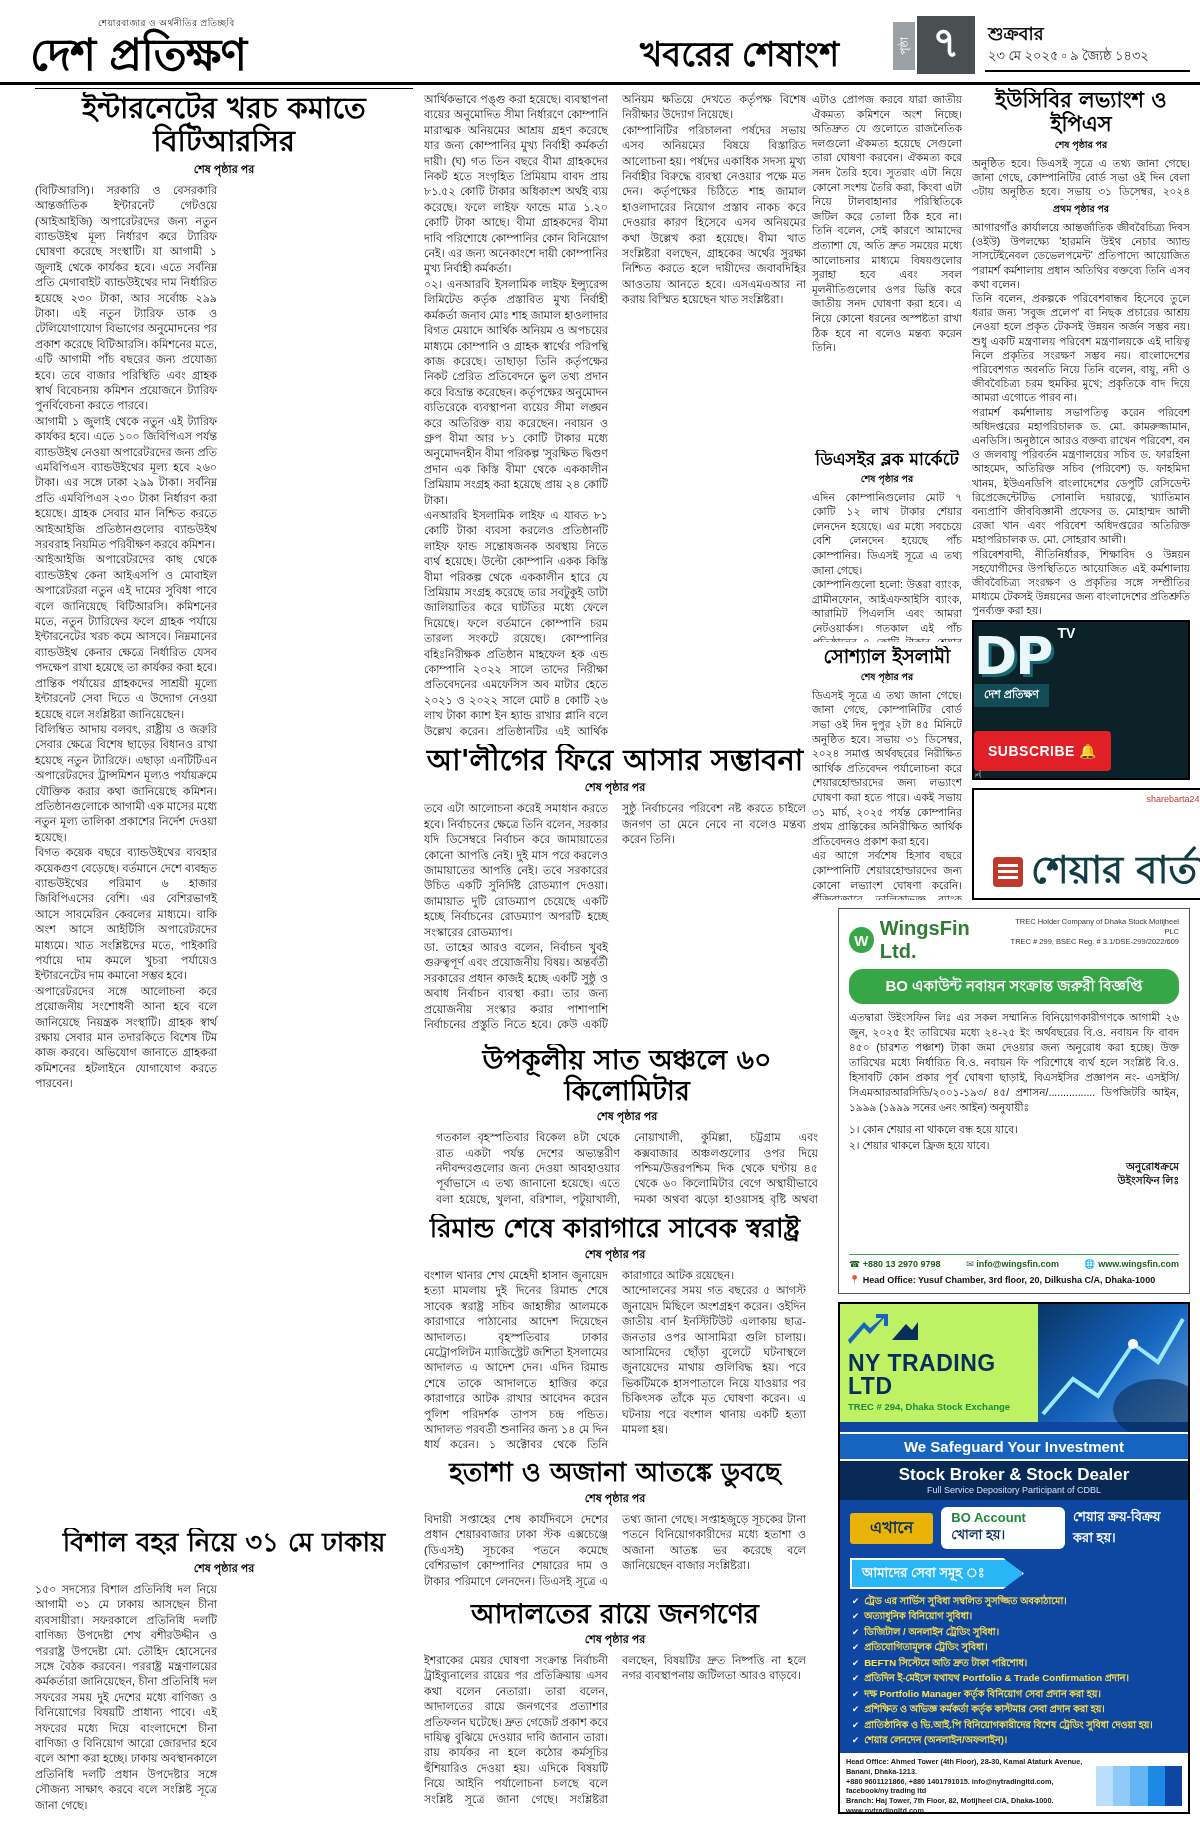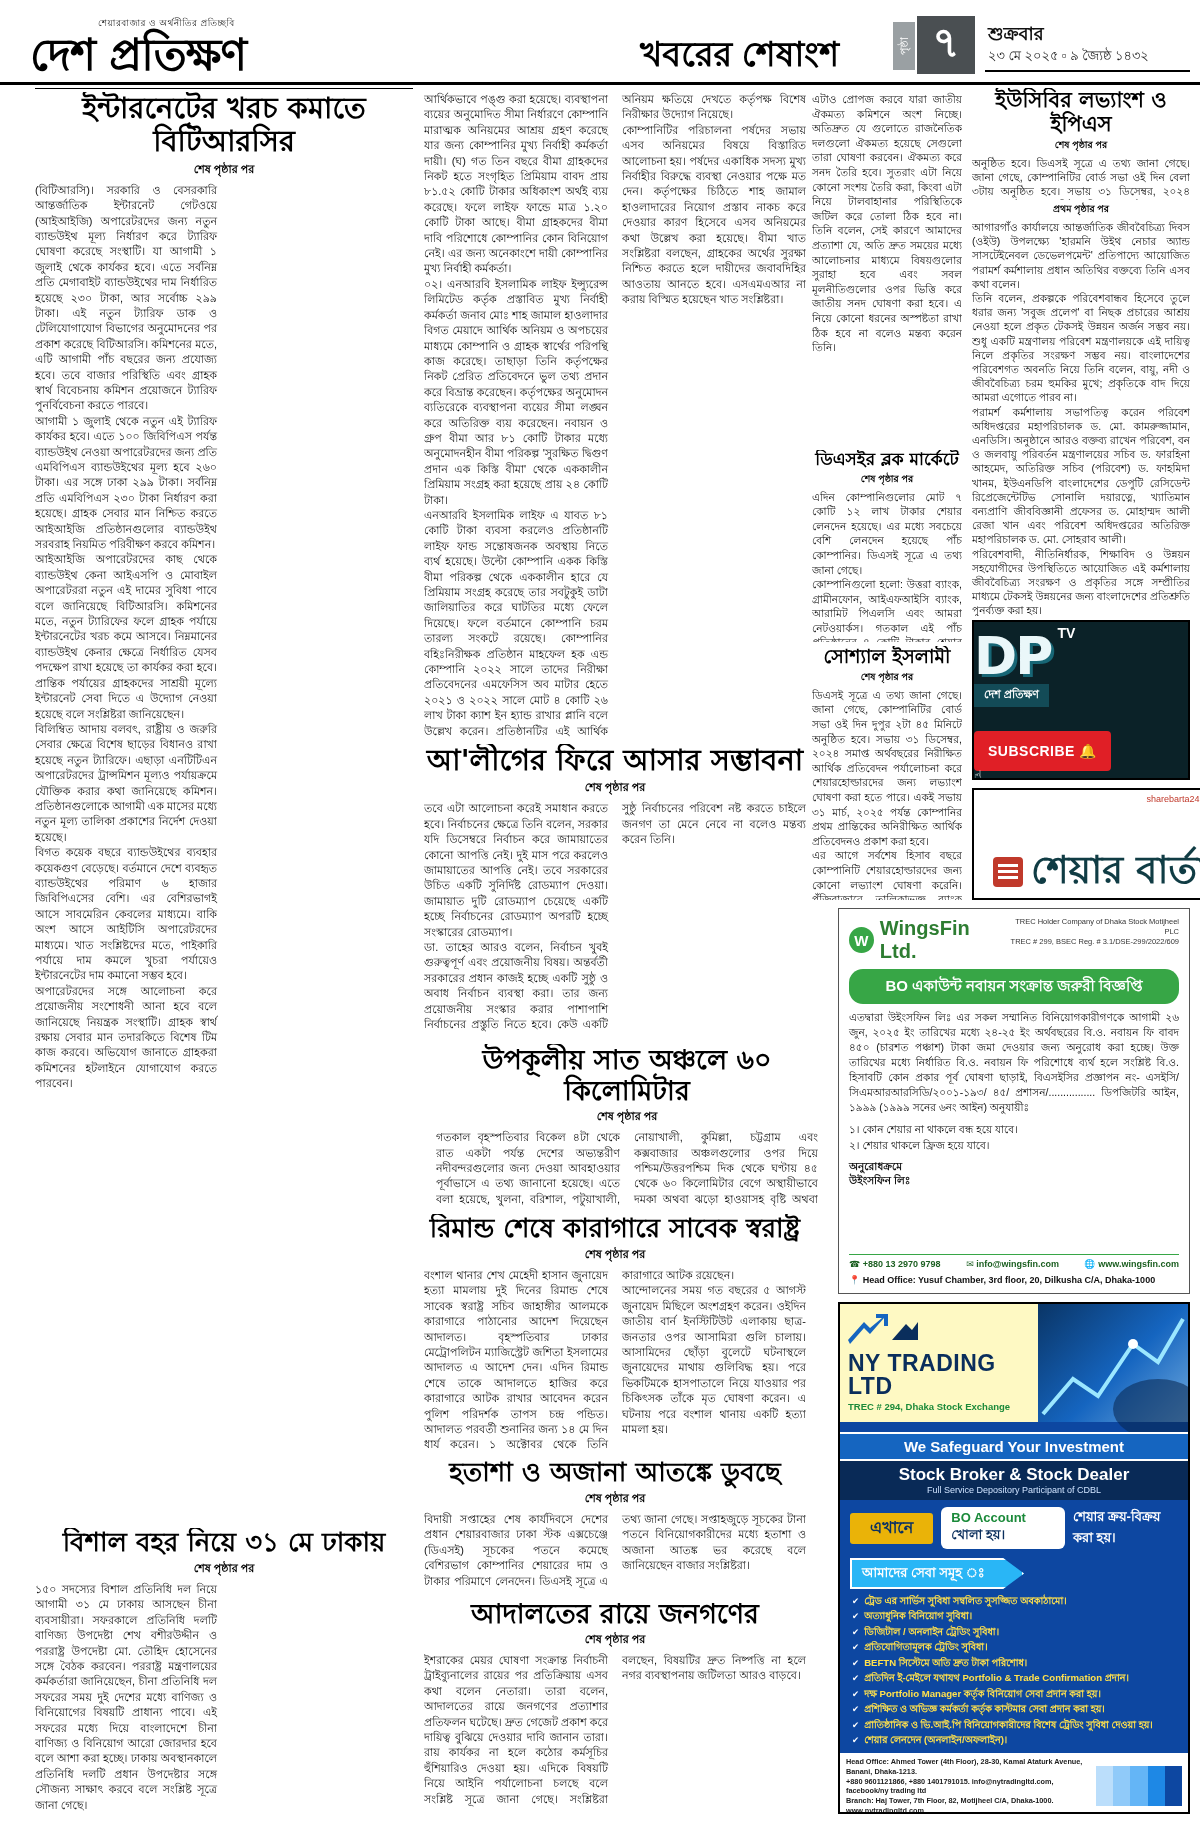--- a/index.html
+++ b/index.html
@@ -54,27 +54,27 @@
   .wf-head{display:flex;justify-content:space-between;align-items:flex-start;}
   .wf-brand{display:flex;align-items:center;gap:6px;}
   .wf-mark{width:26px;height:26px;border-radius:50%;background:#37a646;color:#fff;font-weight:800;
            display:flex;align-items:center;justify-content:center;font-size:15px;}
   .wf-name{font-size:20px;font-weight:800;color:#2e7d32;}
   .wf-trec{font-size:7.5px;text-align:right;color:#333;line-height:1.35;}
   .wf-banner{background:#37a646;color:#fff;font-size:15px;font-weight:800;text-align:center;
              padding:5px 4px;border-radius:14px;}
   .wf-body{font-size:10.5px;line-height:15px;text-align:justify;color:#111;white-space:pre-line;}
   .wf-notes{font-size:10.5px;line-height:16px;color:#111;}
-  .wf-sign{text-align:left;font-size:10.5px;font-weight:700;line-height:14px;}
+  .wf-sign{text-align:right;font-size:10.5px;font-weight:700;line-height:14px;}
   .wf-contact{margin-top:auto;border-top:1px solid #37a646;padding-top:4px;display:flex;
               justify-content:space-between;font-size:9px;color:#1b5e20;font-weight:700;}
   .wf-addr{font-size:9px;color:#111;font-weight:700;}
   
   .ad-ny{background:#0d47a1;display:flex;flex-direction:column;}
-  .ny-top{height:128px;background:#fef9c3;display:flex;}
+  .ny-top{height:128px;background:#bef264;display:flex;}
   .ny-logo-wrap{flex:1;padding:10px 8px;}
   .ny-name{font-size:23px;font-weight:800;color:#0a2e5c;letter-spacing:.5px;line-height:1;}
   .ny-trec{font-size:9.5px;color:#1b8a3a;font-weight:700;margin-top:3px;}
   .ny-photo{width:150px;background:linear-gradient(135deg,#0a3566,#1565c0 55%,#6ea8dc);position:relative;}
   .ny-photo svg{position:absolute;inset:0;}
   .ny-band1{background:#1565c0;color:#fff;font-size:15px;font-weight:800;text-align:center;padding:4px 0;
             border-top:2px solid #fff;border-bottom:2px solid #fff;margin-top:10px;}
   .ny-band2{background:#092a57;color:#fff;text-align:center;padding:4px 0 5px;}
   .ny-role1{font-size:17px;font-weight:800;}
   .ny-role2{font-size:9px;color:#cfe3ff;}

